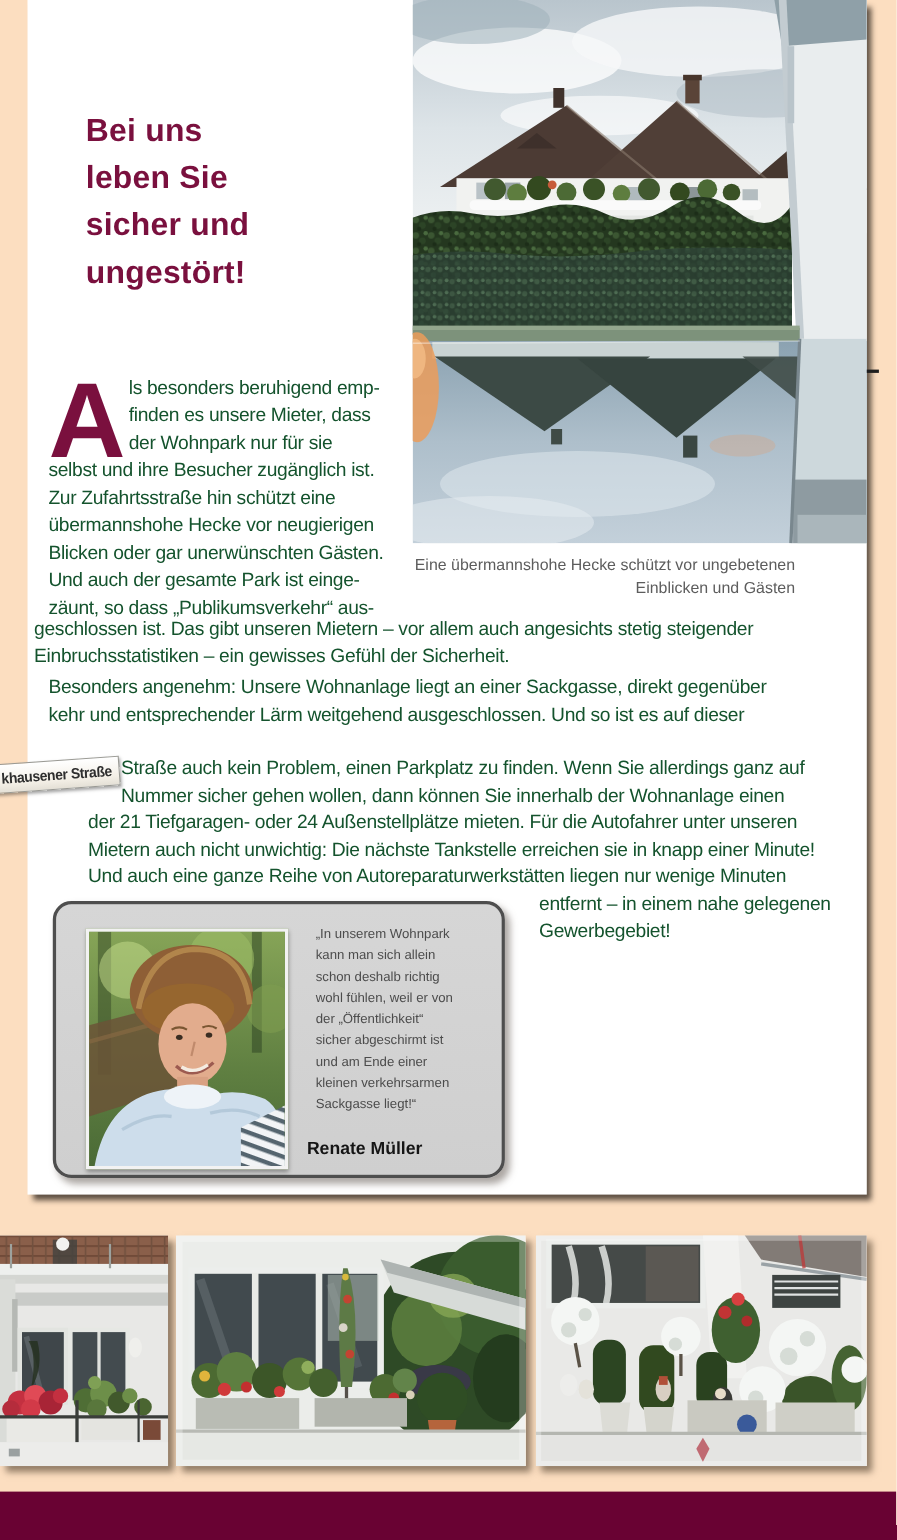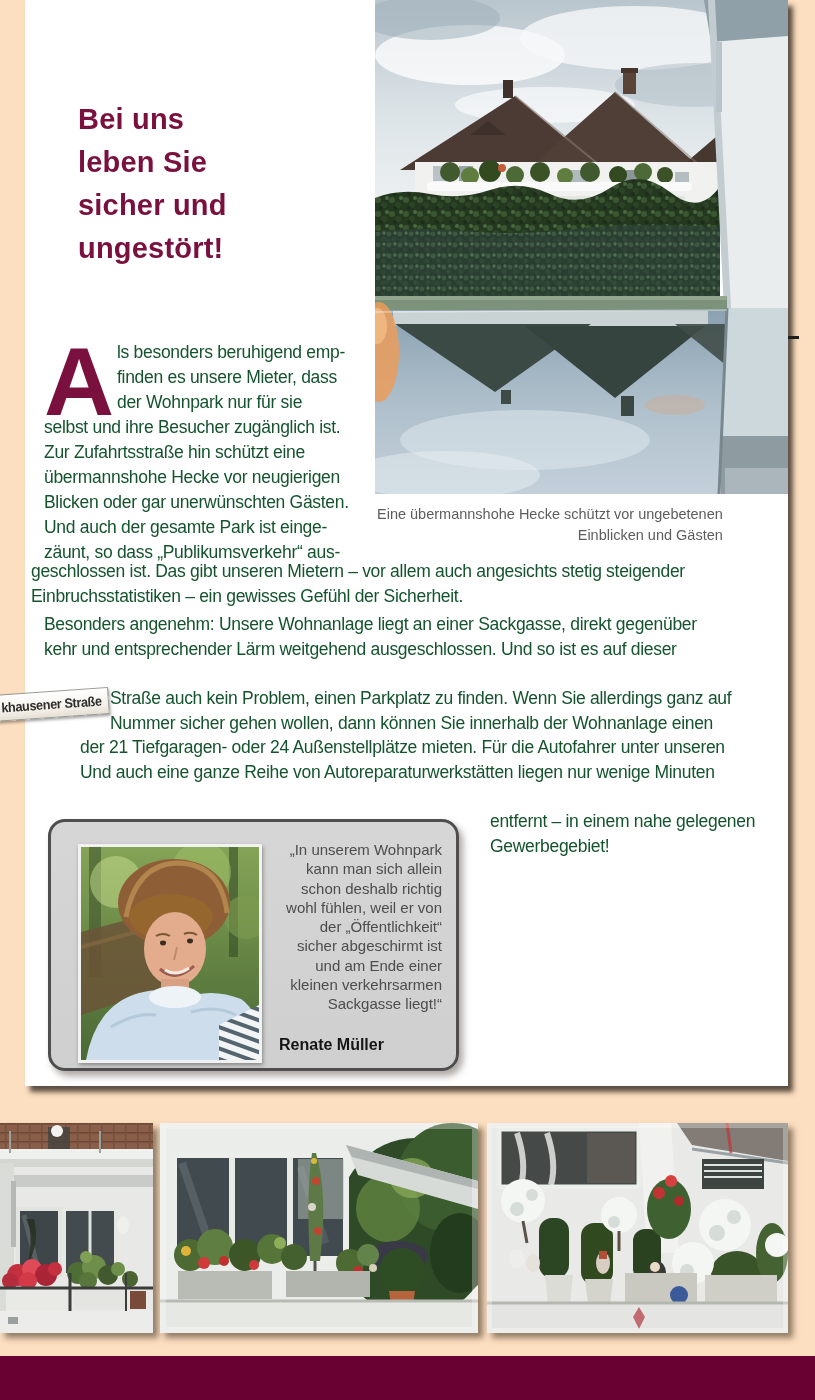--- a/index.html
+++ b/index.html
@@ -43,22 +43,22 @@
   .street-sign span { font-size:13.5px; font-weight:bold; color:#2e2e2e;
                       letter-spacing:-0.4px; transform:scaleX(.94); white-space:nowrap; }
 
   .card { position:absolute; left:48px; top:819px; width:411px; height:252px;
           background:linear-gradient(180deg,#d6d6d6,#cfcfcf);
           border:3px solid #4e4e4e; border-radius:17px;
           box-shadow:4px 5px 7px rgba(104,94,88,.55); }
   .portrait { position:absolute; left:27px; top:22px; width:184px; height:219px;
               border:3px solid #f2f2f2; background:#6d8a4a; overflow:hidden;
               box-shadow:1px 2px 4px rgba(0,0,0,.35); }
-  .quote { position:absolute; left:213px; top:18px; width:178px; color:#4c4c4c;
-           font-size:15px;text-align:right; }
+  .quote { position:absolute; left:236px; top:18px; width:178px; color:#4c4c4c;
+           font-size:12px; }
   .quote div { line-height:19.3px; }
   .author { position:absolute; left:228px; top:214px; color:#151515;
             font-size:16px; font-weight:bold; }
 
   .strip-photo { position:absolute; top:1123px; height:210px; overflow:hidden;
                  box-shadow:5px 5px 6px rgba(60,45,30,.55); }
   .photo1 { left:0;    width:153px; }
   .photo2 { left:160px; width:318px; }
   .photo3 { left:487px; width:301px; }
 
@@ -206,20 +206,21 @@
   <div class="bodytext p2">
       <div>Besonders angenehm: Unsere Wohnanlage liegt an einer Sackgasse, direkt gegenüber</div>
       <div>kehr und entsprechender Lärm weitgehend ausgeschlossen. Und so ist es auf dieser</div>
     </div>
   <div class="bodytext p2i">
       <div>Straße auch kein Problem, einen Parkplatz zu finden. Wenn Sie allerdings ganz auf</div>
       <div>Nummer sicher gehen wollen, dann können Sie innerhalb der Wohnanlage einen</div>
     </div>
   <div class="bodytext p2b">
       <div>der 21 Tiefgaragen- oder 24 Außenstellplätze mieten. Für die Autofahrer unter unseren</div>
+      <div>Mietern auch nicht unwichtig: Die nächste Tankstelle erreichen sie in knapp einer Minute!</div>
       <div>Und auch eine ganze Reihe von Autoreparaturwerkstätten liegen nur wenige Minuten</div>
     </div>
   <div class="bodytext p2r">
       <div>entfernt – in einem nahe gelegenen</div>
       <div>Gewerbegebiet!</div>
     </div>
 
   <div class="street-sign">
     <span>khausener Straße</span>
   </div>

